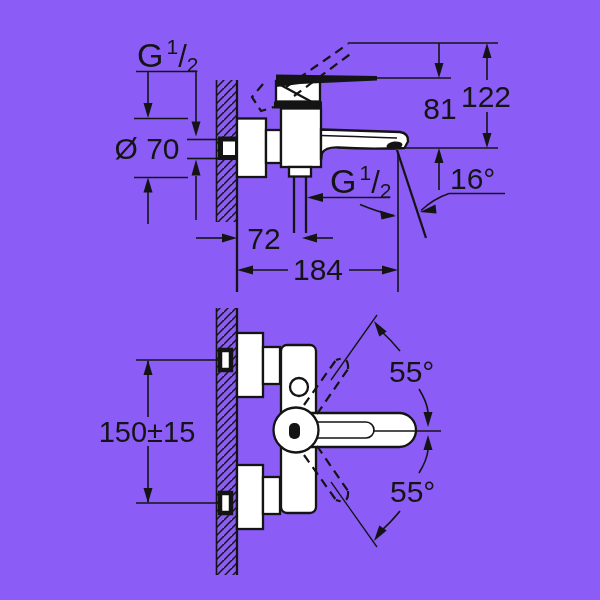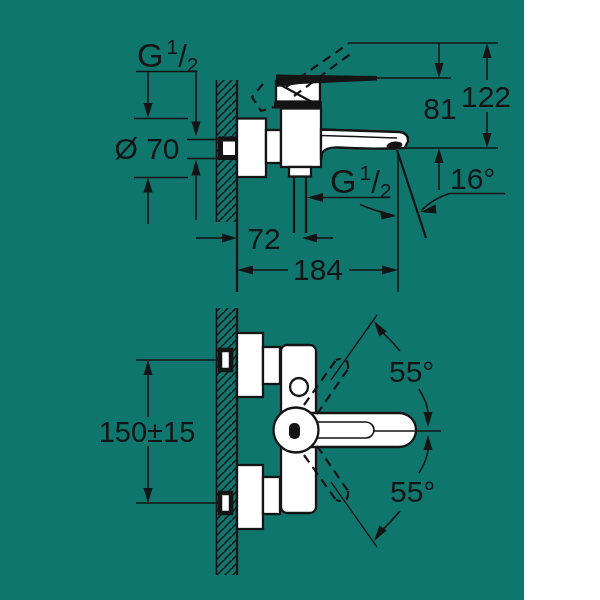--- a/index.html
+++ b/index.html
@@ -1,16 +1,16 @@
 <!DOCTYPE html>
 <html><head>
 <meta charset="utf-8">
 <style>
   html,body{margin:0;padding:0;background:#ffffff;}
-  #stage{position:relative;width:524px;height:600px;background:#0f766e;overflow:hidden;}
+  #stage{position:relative;width:600px;height:600px;background:#8b5cf6;overflow:hidden;}
   svg{display:block;}
   text{font-family:"Liberation Sans","DejaVu Sans",sans-serif;fill:#141414;}
   .ln{stroke:#141414;fill:none;stroke-width:2.3;stroke-linecap:butt;stroke-linejoin:miter;}
   .dim{stroke:#141414;fill:none;stroke-width:1.6;}
   .cl{stroke:#141414;fill:none;stroke-width:1.3;}
   .dash{stroke:#141414;fill:none;stroke-width:2.2;stroke-dasharray:9 6;}
   .blk{fill:#141414;stroke:none;}
   .wht{fill:#ffffff;}
   .t30{font-size:30px;}
   .t29{font-size:29px;}

